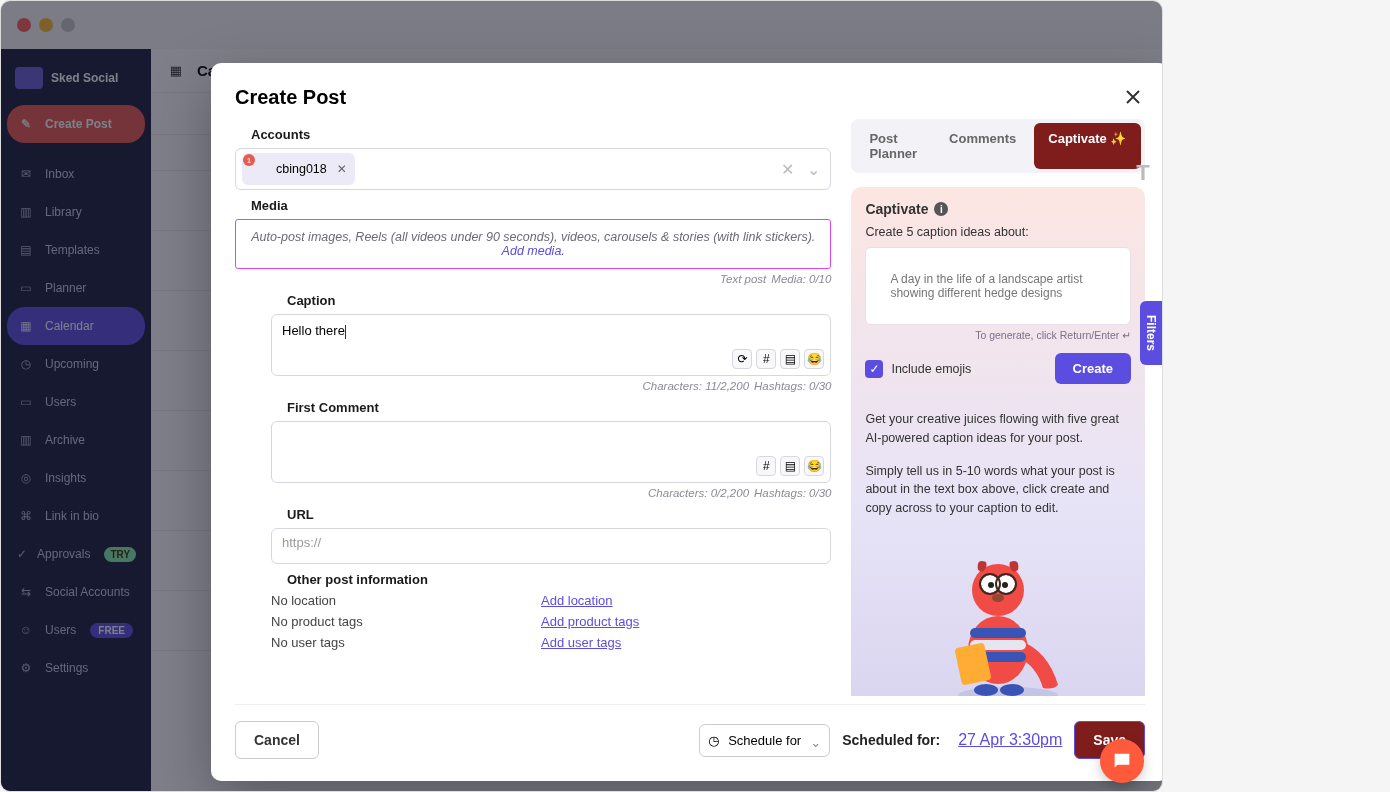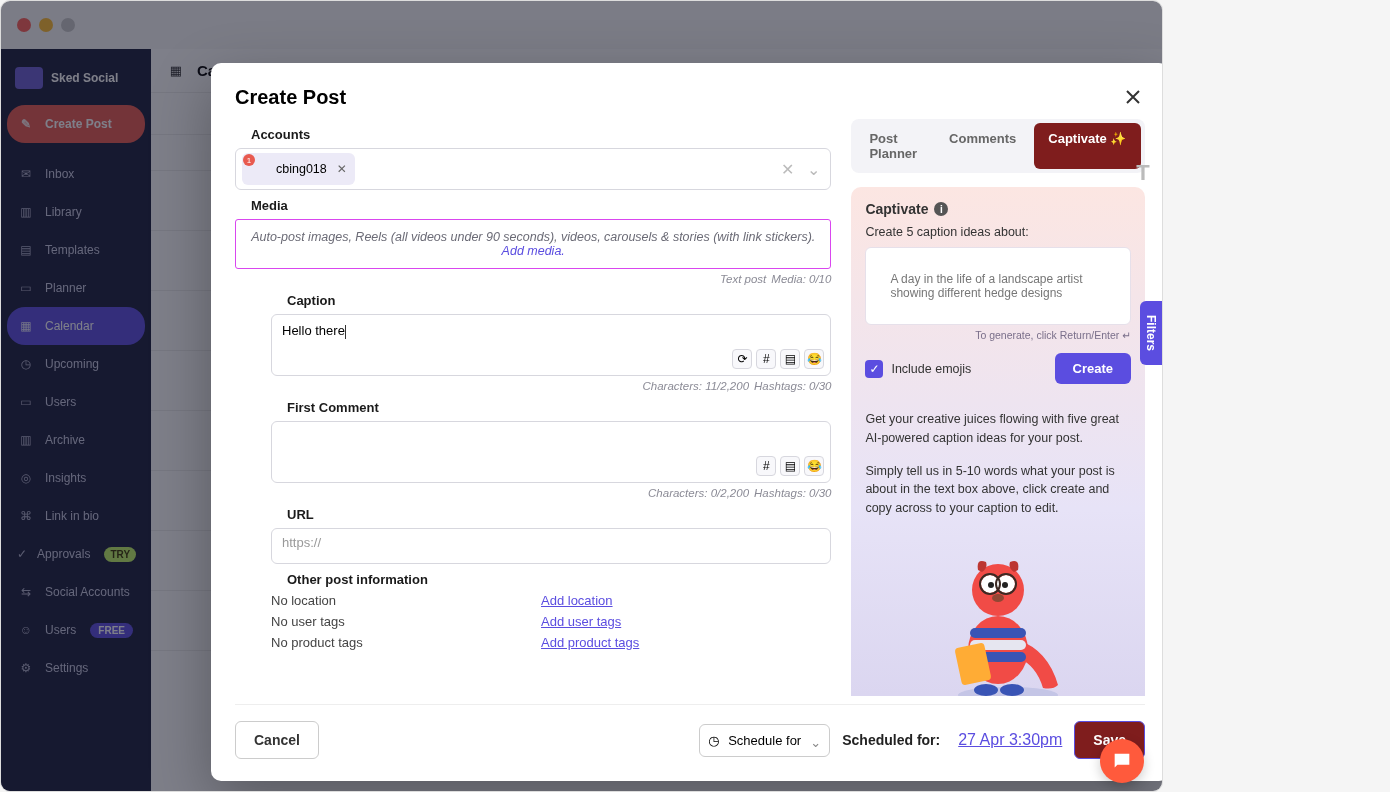--- a/index.html
+++ b/index.html
@@ -13,21 +13,21 @@
 .t-green { background: #c8c8c8; }
 
 .app { display: flex; height: calc(100% - 48px); }
 .sidebar { width: 150px; background: #1a1d3a; color: #fff; display: flex; flex-direction: column; padding: 12px 6px; font-size: 12px; }
 .brand { display: flex; align-items: center; gap: 8px; padding: 6px 8px 16px 8px; font-weight: 600; }
 .brand-logo { width: 28px; height: 22px; background: #6b5dd3; border-radius: 4px; position: relative; }
 .sb-item { display: flex; align-items: center; gap: 10px; padding: 10px 10px; border-radius: 18px; color: #c7c9e0; cursor: pointer; }
 .sb-item.active { background: #5b4de0; color: #fff; }
 .sb-item.cta { background: #e85a4f; color: #fff; font-weight: 600; margin-bottom: 12px; }
 .sb-icon { width: 18px; height: 18px; display: inline-flex; align-items: center; justify-content: center; opacity: 0.85; }
-.badge-try { background: #bef264; color: #3a3700; font-size: 10px; font-weight: 700; padding: 2px 6px; border-radius: 10px; margin-left: 4px; }
+.badge-try { background: #86efac; color: #3a3700; font-size: 10px; font-weight: 700; padding: 2px 6px; border-radius: 10px; margin-left: 4px; }
 .badge-free { background: #5b4de0; color: #fff; font-size: 10px; font-weight: 700; padding: 2px 8px; border-radius: 10px; margin-left: 4px; }
 
 .main { flex: 1; background: #fff; position: relative; }
 .topbar { height: 44px; display: flex; align-items: center; padding: 0 16px; gap: 12px; border-bottom: 1px solid #eee; font-size: 13px; }
 .topbar .spacer { flex: 1; }
 .topbar a { color: #5b4de0; text-decoration: none; }
 .cal-controls { height: 42px; display: flex; align-items: center; padding: 0 16px; gap: 10px; border-bottom: 1px solid #eee; font-size: 13px; }
 .cal-controls .spacer { flex: 1; }
 .nav-arrow { width: 22px; height: 22px; display:inline-flex; align-items:center; justify-content:center; color:#5b4de0; cursor:pointer; }
 .today-link { color: #5b4de0; font-weight: 600; }
@@ -362,26 +362,26 @@
 
           <div class="label">URL</div>
           <div class="input-line">https://</div>
 
           <div class="label">Other post information</div>
           <div class="other-row">
               <span class="k">No location</span>
               <span class="v">Add location</span>
             </div>
           <div class="other-row">
+              <span class="k">No product tags</span>
+              <span class="v">Add product tags</span>
+            </div>
+          <div class="other-row">
               <span class="k">No user tags</span>
               <span class="v">Add user tags</span>
-            </div>
-          <div class="other-row">
-              <span class="k">No product tags</span>
-              <span class="v">Add product tags</span>
             </div>
         </div>
       </div>
 
       <div class="right">
         <div class="tabs">
           <div class="tab">Post Planner</div>
           <div class="tab">Comments</div>
           <div class="tab active"><span>Captivate</span><span class="sparkle">✨</span></div>
         </div>

